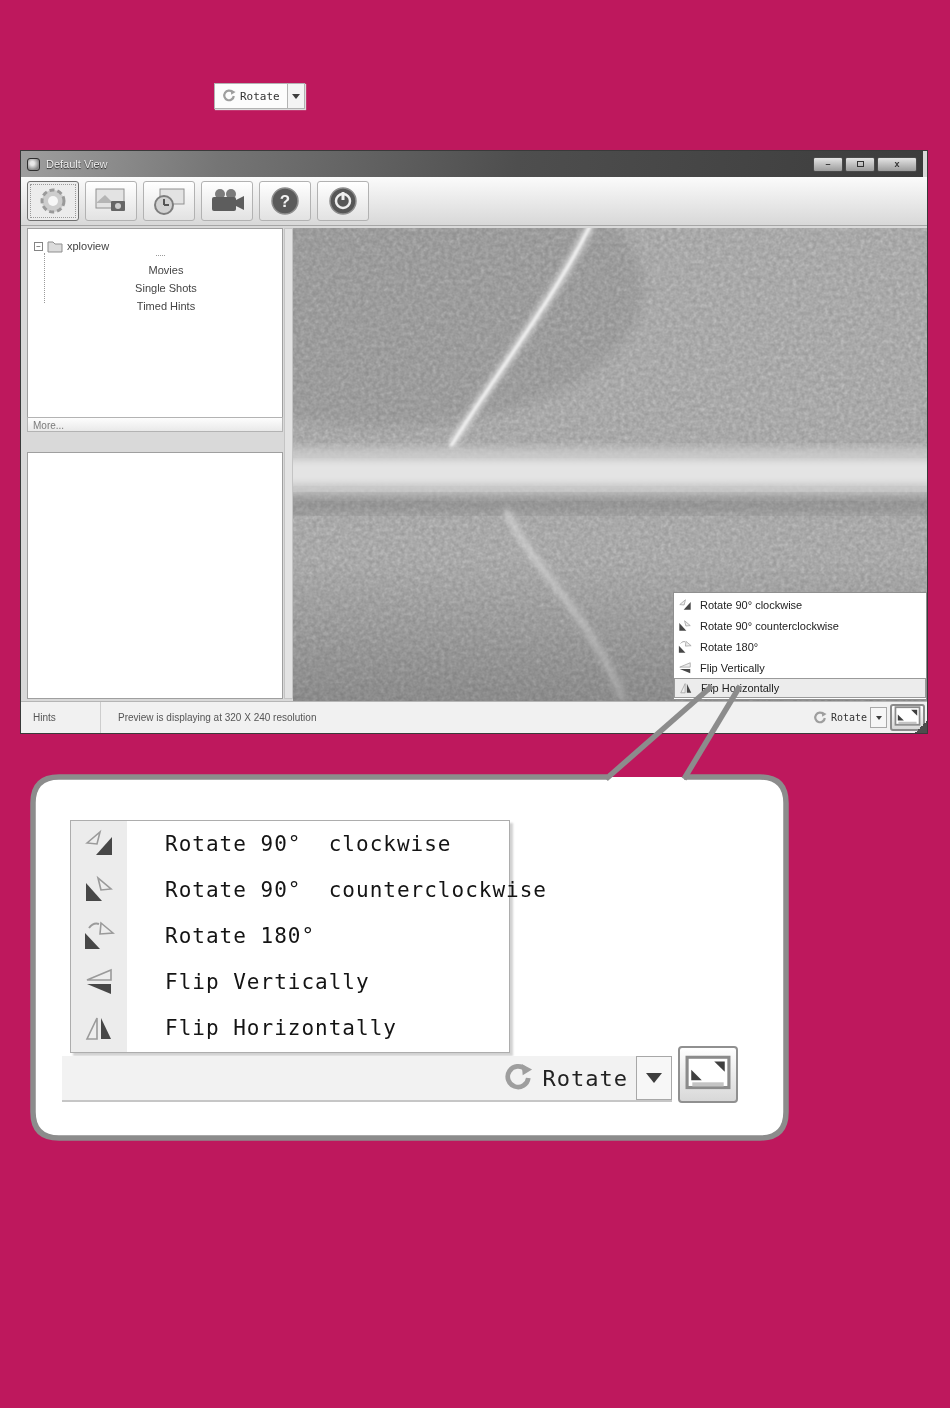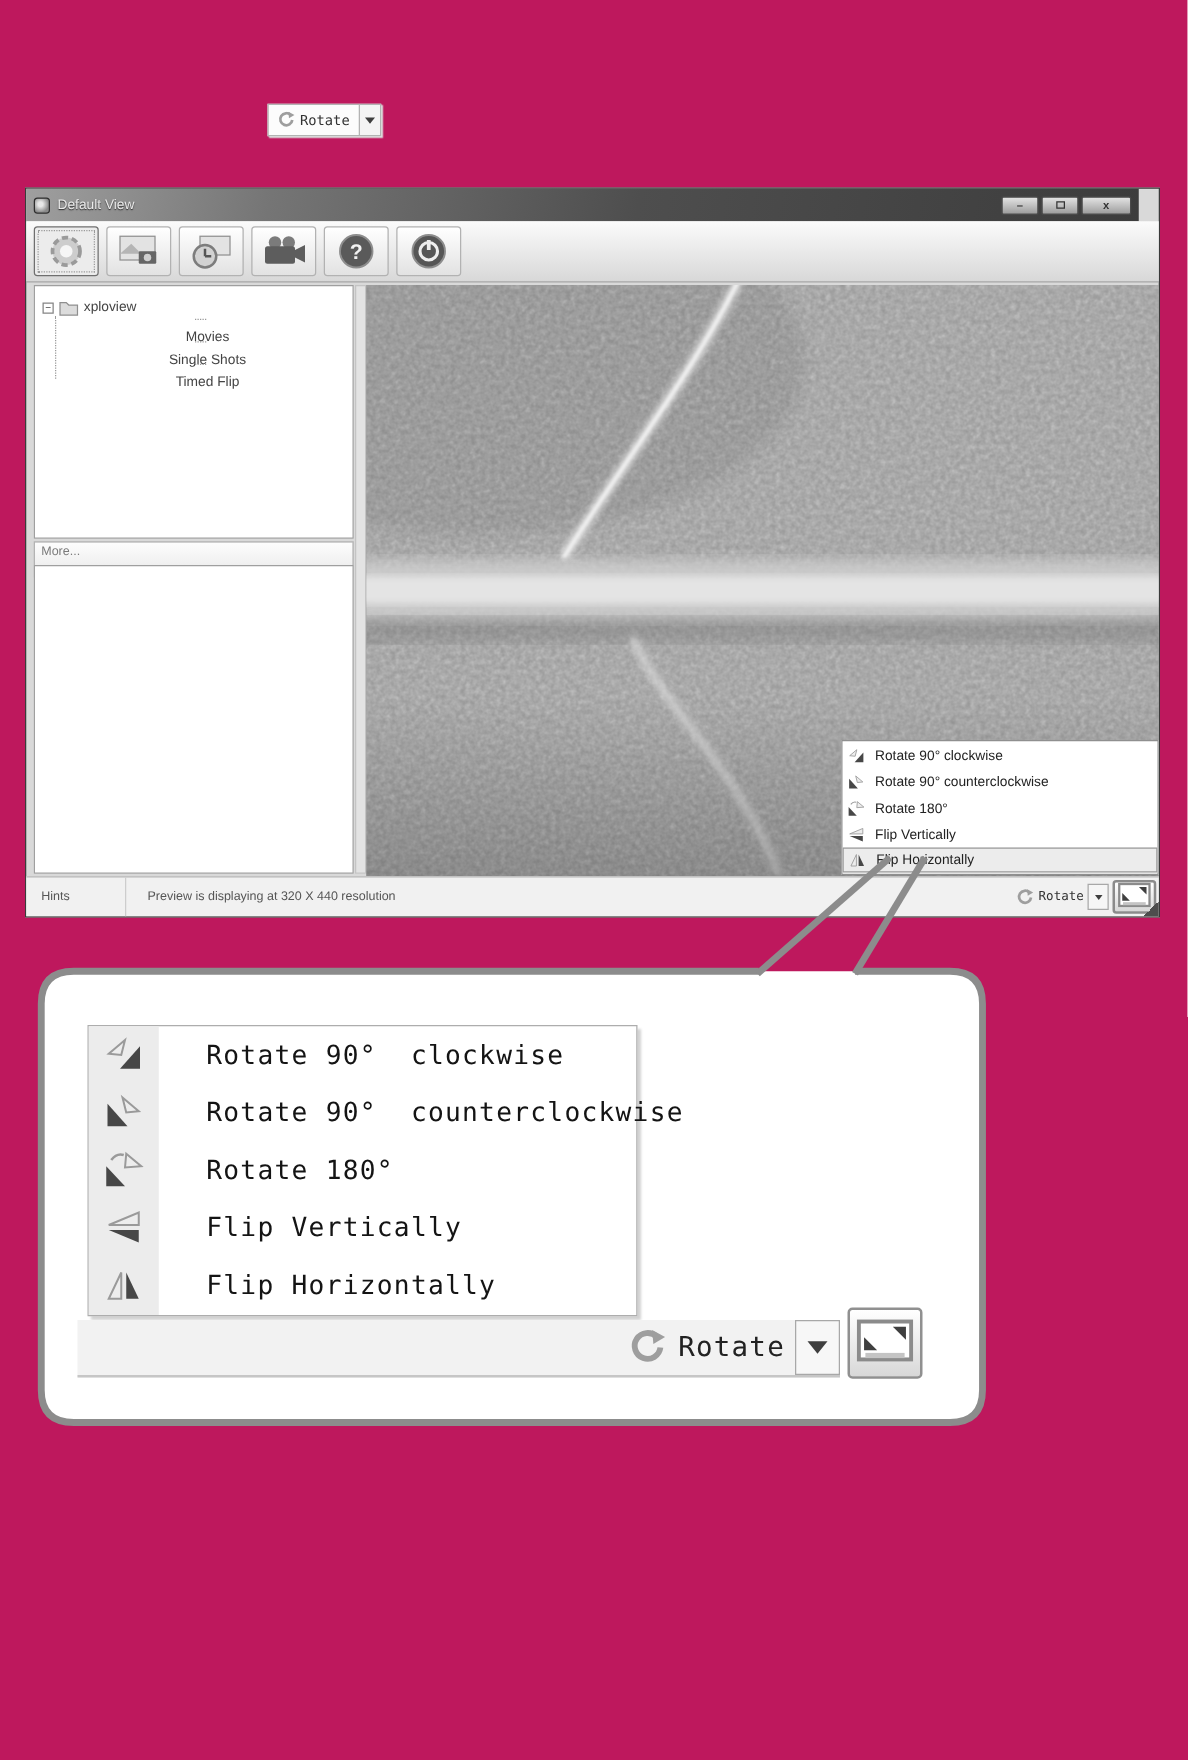--- a/index.html
+++ b/index.html
@@ -11,21 +11,21 @@
   .top-frag { position:absolute; left:214px; top:83px; height:26px; display:flex; align-items:stretch;
               border:1px solid #b3b3b3; background:#fcfcfc; box-shadow:1px 1px 1px #ddd; }
   .top-frag .rot-main { display:flex; align-items:center; gap:4px; padding:0 7px; }
   .top-frag .rot-label { font-family:"DejaVu Sans Mono", monospace; font-size:11px; color:#333; }
   .top-frag .dd-box { width:17px; border-left:1px solid #b3b3b3; display:flex; align-items:center; justify-content:center; background:#f4f4f4; }
   .caret { width:0; height:0; border-left:4px solid transparent; border-right:4px solid transparent; border-top:5px solid #3e3e3e; }
 
   
   .win { position:absolute; left:20px; top:150px; width:908px; height:584px;
          border:1px solid #3a3a3a; background:#d9d9d9; z-index:10; }
-  .titlebar { position:absolute; left:0; top:0; right:16px; height:26px;
+  .titlebar { position:absolute; left:0; top:0; right:4px; height:26px;
               background:linear-gradient(100deg,#9f9f9f 0%,#757575 22%,#4e4e4e 55%,#3c3c3c 100%);
               display:flex; align-items:center; padding:2px 6px; }
   .app-ico { width:13px; height:13px; border-radius:3px; background:radial-gradient(circle at 40% 40%, #e8e8e8 20%, #8a8a8a 70%); border:1px solid #2e2e2e; margin-right:6px; }
   .title-text { color:#ececec; font-size:11px; text-shadow:0 1px 1px #222; }
   .win-ctrls { margin-left:auto; display:flex; gap:2px; }
   .wbtn { width:30px; height:15px; border:1px solid #4a4a4a; border-radius:2px;
           background:linear-gradient(#e4e4e4,#9c9c9c); color:#333; font-size:9px; line-height:13px;
           text-align:center; font-weight:bold; }
   .wbtn.close { width:40px; }
   .wbtn .sq { display:inline-block; width:7px; height:6px; border:1px solid #333; margin-top:3px; }
@@ -41,21 +41,21 @@
   
   .tree-panel { position:absolute; left:6px; top:77px; width:256px; height:203px;
                 background:#fff; border:1px solid #9f9f9f; font-size:11px; color:#444; }
   .tree-inner { position:relative; padding:8px 6px; }
   .trow { display:flex; align-items:center; gap:4px; height:18px; position:relative; }
   .trow.child { margin-left:22px;flex-direction:column; }
   .expander { width:9px; height:9px; border:1px solid #848484; background:#fff; font-size:8px; line-height:7px;
               text-align:center; color:#333; }
   .t-vline { position:absolute; left:16px; top:24px; height:50px; border-left:1px dotted #9a9a9a; }
   .t-stub { width:9px; border-top:1px dotted #9a9a9a; margin-left:-11px; }
-  .more-bar { position:absolute; left:6px; top:282px; width:256px; height:29px;
+  .more-bar { position:absolute; left:6px; top:266px; width:256px; height:15px;
               border:1px solid #b3b3b3; background:linear-gradient(#fdfdfd,#e9e9e9);
               font-size:10px; color:#7b7b7b; padding:2px 5px; }
   .files-panel { position:absolute; left:6px; top:301px; width:256px; height:247px;
                  background:#fff; border:1px solid #9f9f9f; }
   .splitter { position:absolute; left:263px; top:77px; width:9px; height:471px; background:#e3e3e3; border:1px solid #c4c4c4; }
 
   
   .preview { position:absolute; left:272px; top:77px; width:634px; height:473px; overflow:hidden; background:#969696; }
 
   
@@ -237,21 +237,21 @@
           <svg width="16" height="14">
               <use href="#i-folder"></use>
             </svg>
           <span>Single Shots</span>
         </div>
         <div class="trow child">
           <span class="t-stub"></span>
           <svg width="16" height="14">
               <use href="#i-folder"></use>
             </svg>
-          <span>Timed Flip</span>
+          <span>Timed Hints</span>
         </div>
       </div>
     </div>
     <div class="more-bar">More...</div>
     <div class="files-panel"></div>
     <div class="splitter"></div>
 
     <div class="preview">
       <svg width="634" height="473" viewBox="0 0 634 473">
         <defs>
@@ -320,21 +320,21 @@
           <svg class="ic-s">
               <use href="#i-flip-h"></use>
             </svg>
           <span>Flip Horizontally</span>
         </div>
       </div>
     </div>
 
     <div class="statusbar">
       <div class="hints-cell">Hints</div>
-      <div class="msg-cell">Preview is displaying at 320 X 440 resolution</div>
+      <div class="msg-cell">Preview is displaying at 320 X 240 resolution</div>
       <div class="sb-rotate">
         <svg width="14" height="14" viewBox="0 0 32 32">
             <use href="#i-rotate-circ"></use>
           </svg>
         <span class="lbl">Rotate</span>
       </div>
       <div class="sb-dd">
         <span class="caret"></span>
       </div>
       <div class="sb-mon">

